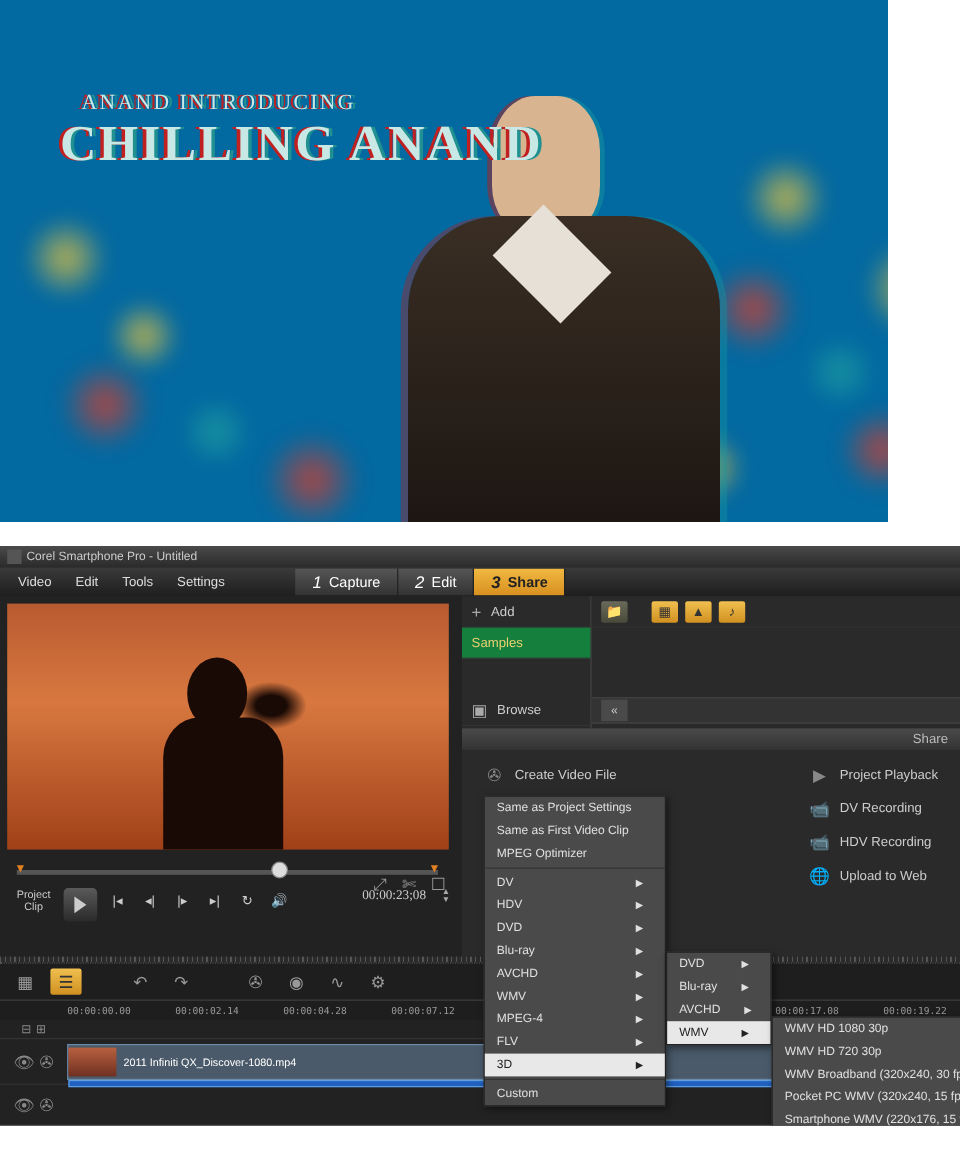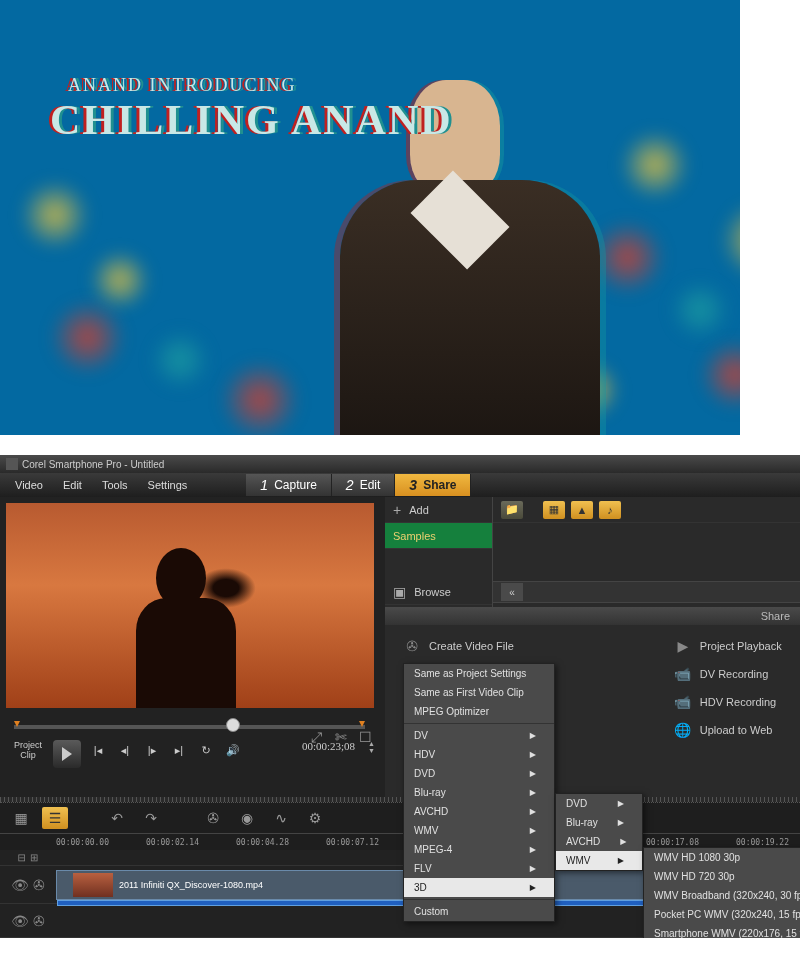--- a/index.html
+++ b/index.html
@@ -75,21 +75,21 @@
 .dd-arrow { font-size: 8px; margin-left: 20px; }
 .timeline-area { background: #2a2a2a; }
 .tl-toolbar { height: 32px; background: #1e1e1e; display: flex; align-items: center; gap: 8px; padding-left: 8px; border-top: 1px dotted #555; border-bottom: 1px solid #444; }
 .tl-tool { width: 26px; height: 22px; display: flex; align-items: center; justify-content: center; color: #999; font-size: 14px; cursor: pointer; border-radius: 2px; }
 .tl-tool.active { background: linear-gradient(180deg, #f0c050, #d09020); color: #333; }
 .tl-time-hdr { height: 16px; background: #1e1e1e; display: flex; align-items: center; font-family: monospace; font-size: 8px; color: #999; position: relative; }
 .tl-time-hdr span { position: absolute; }
 .tl-tracks { background: #222; }
 .tl-track { height: 38px; display: flex; align-items: center; border-bottom: 1px solid #333; }
 .tl-track-hdr { width: 56px; height: 100%; display: flex; align-items: center; justify-content: center; gap: 4px; color: #888; font-size: 14px; }
-.tl-clip { height: 30px; background: #4a5a6a; border: 1px solid #6a8aaa; display: flex; align-items: center; font-size: 9px; color: #fff; padding: 0 16px; position: relative; }
+.tl-clip { height: 30px; background: #4a5a6a; border: 1px solid #6a8aaa; display: flex; align-items: center; font-size: 9px; color: #fff; padding: 0 0; position: relative; }
 .tl-thumb { width: 40px; height: 24px; background: linear-gradient(180deg, #b86040, #703020); margin-right: 6px; }
 .tl-bluebar { position: absolute; bottom: -7px; left: 0; right: 0; height: 6px; background: #2060c0; border: 1px solid #60a0e0; }
 .dots { height: 5px; background: repeating-linear-gradient(90deg, #555 0 1px, transparent 1px 4px); }
 </style>
 </head>
 <body>
 
 <div class="top-image">
   <div class="bokeh b2" style="width:70px;height:70px;left:20px;top:180px"></div>
   <div class="bokeh b2" style="width:60px;height:60px;left:90px;top:250px"></div>

